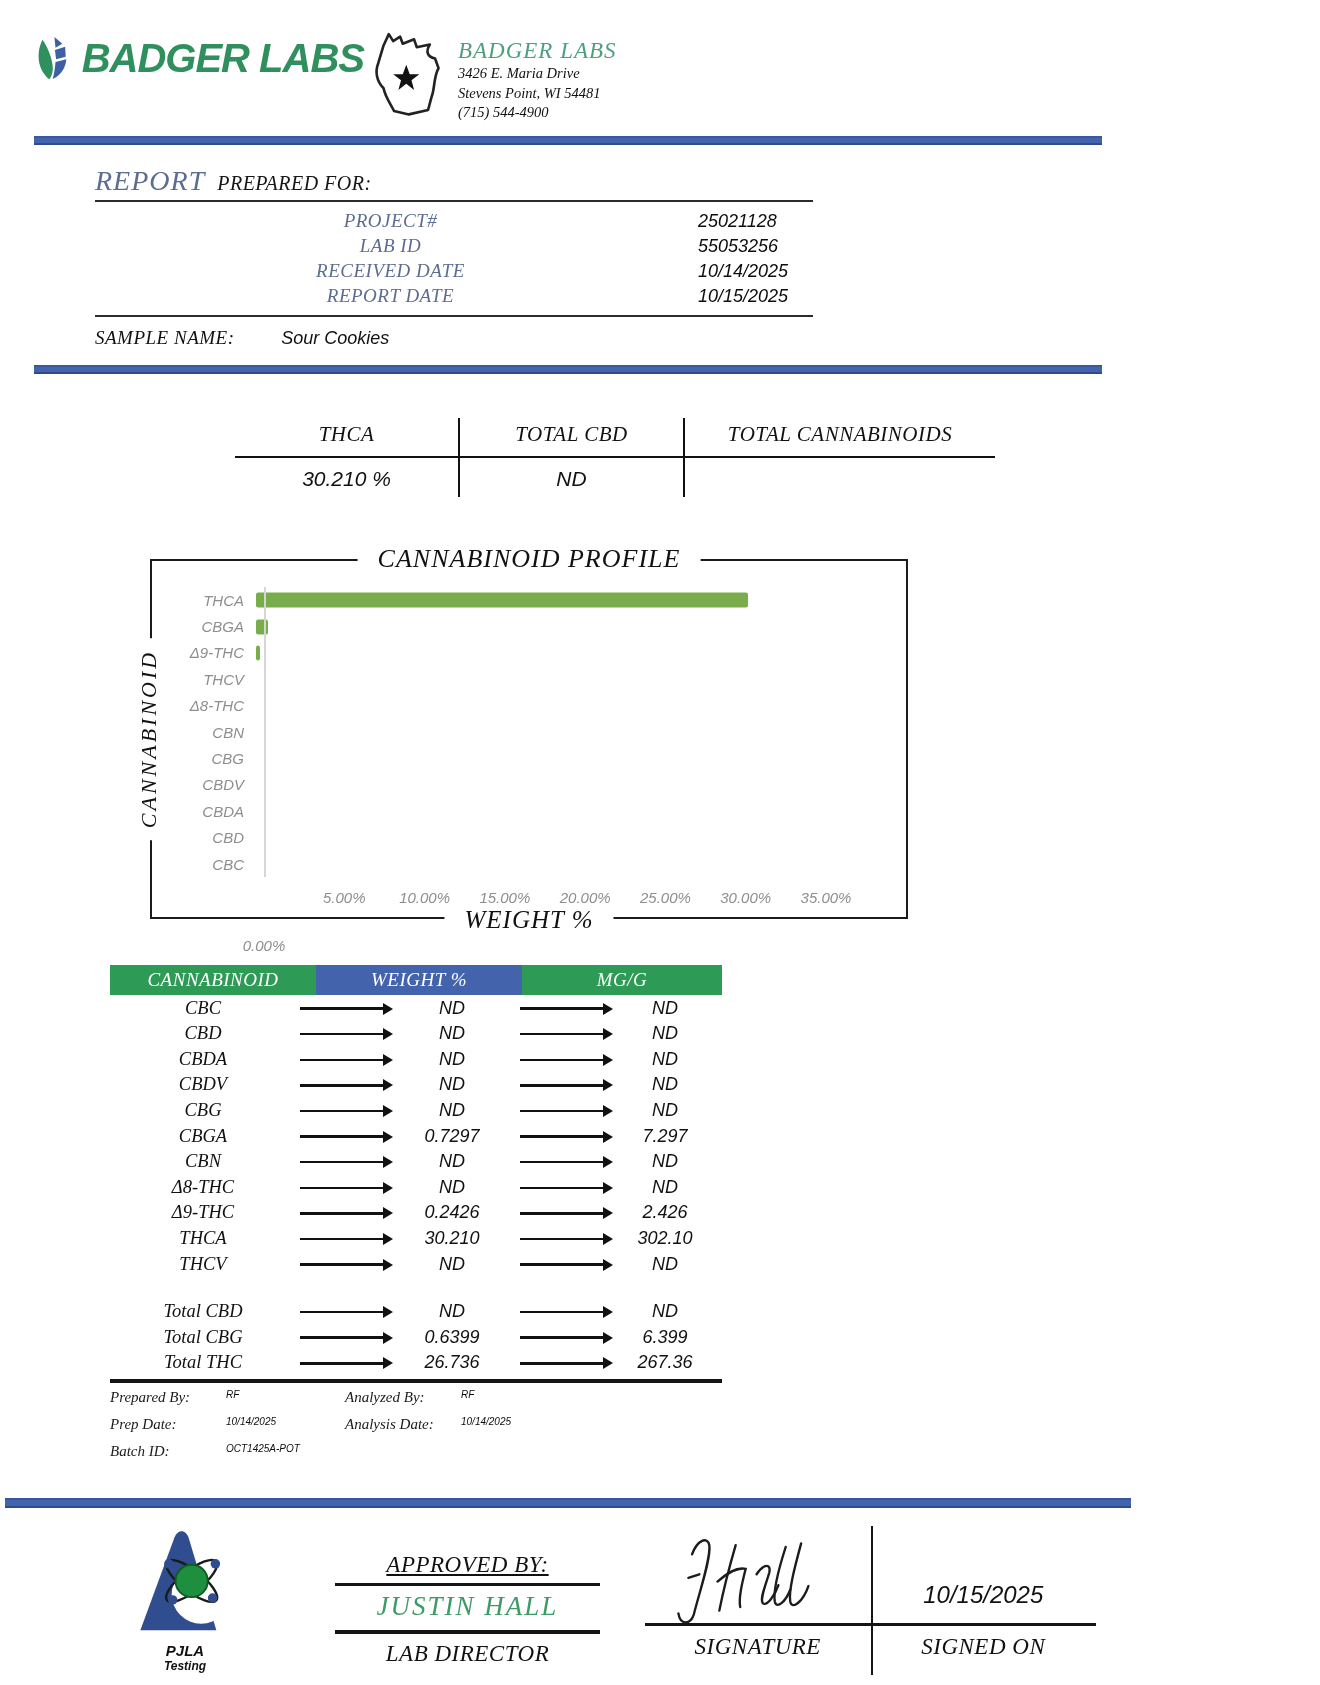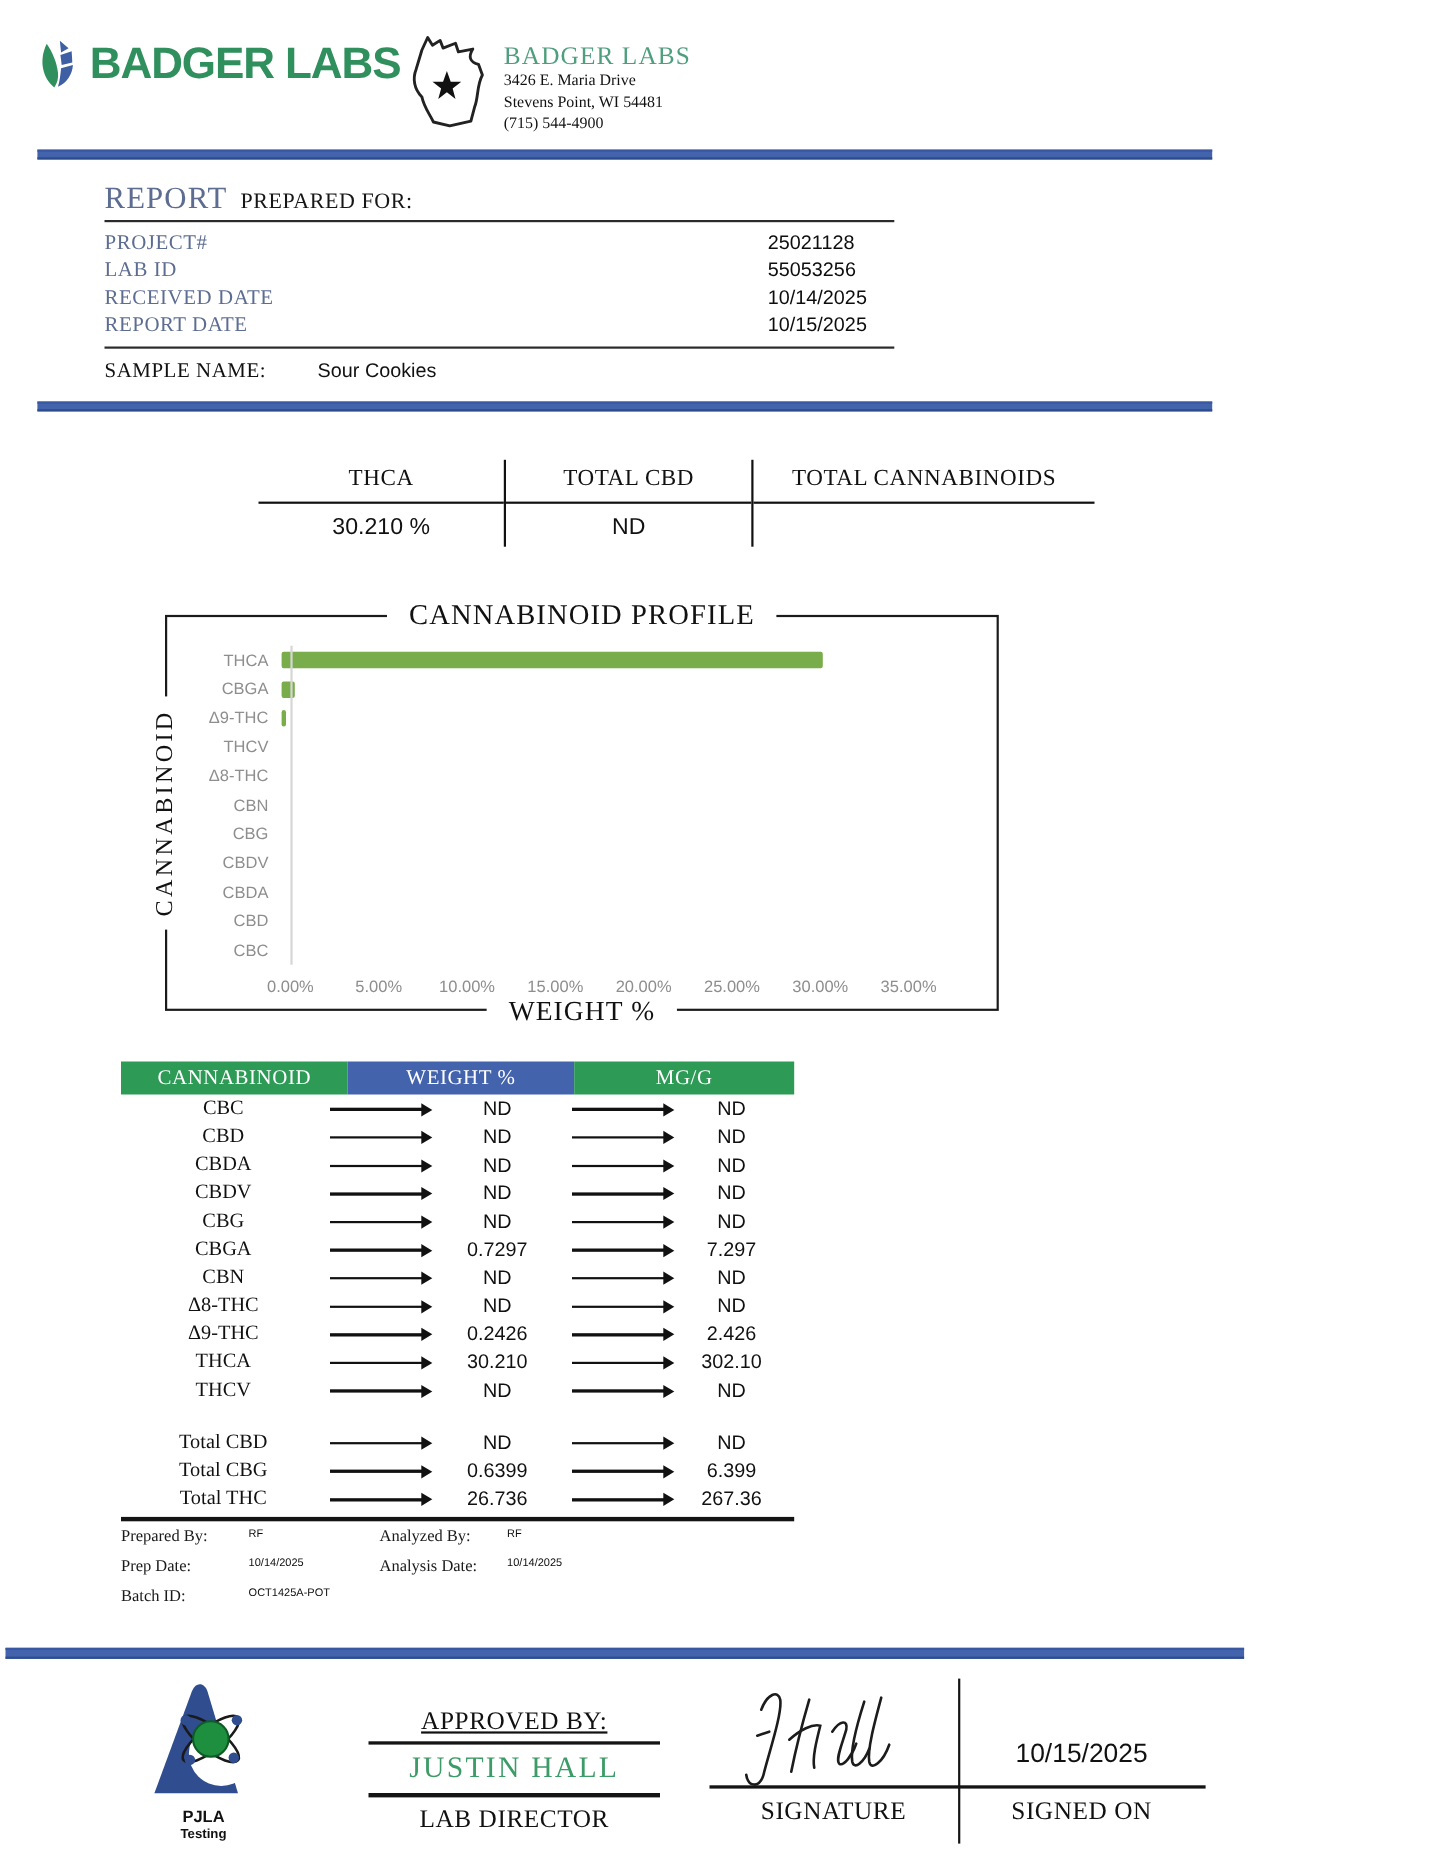--- a/index.html
+++ b/index.html
@@ -1,18 +1,18 @@
 <!DOCTYPE html>
 <html><head>
 <meta charset="utf-8">
 <style>
   * { margin:0; padding:0; box-sizing:border-box; }
   html,body { background:#ffffff; }
   body { width:1320px; height:1685px; overflow:hidden; font-family:"Liberation Serif", serif; color:#111; }
-  .page { width:1136px; height:1685px; position:relative; background:#fff; }
+  .page { width:1136px; height:1685px; position:relative; background:#fff;font-style:italic; }
 
   
   .header { display:flex; align-items:flex-start; padding:26px 30px 0 34px; }
   .logo-left { width:330px; display:flex; align-items:center; gap:8px; }
   .brand { font-family:"Liberation Sans", sans-serif; font-weight:700; font-size:40px; letter-spacing:-1px; color:#2f8f5d; white-space:nowrap; }
   .title-center { flex:1; text-align:center; padding-top:32px; font-family:"Liberation Sans", sans-serif; font-weight:700; color:#0d0d0d; letter-spacing:2px; font-size:34px; white-space:nowrap; }
   .title-center .of { font-size:25px; letter-spacing:1px; }
   .logo-right { width:335px; display:flex; align-items:flex-start; gap:6px; padding-top:2px; }
   .addr { padding-top:10px; }
   .labname { font-size:23px; color:#4f9f7e; letter-spacing:1px; white-space:nowrap; }
@@ -24,21 +24,21 @@
   .bar2 { margin:16px 34px 0 34px; }
   .bar3 { margin:28px 5px 0 5px; height:10px; }
 
   
   .report-wrap { margin:20px 0 0 95px; width:718px; }
   .report-head { display:flex; align-items:baseline; gap:12px; border-bottom:2px solid #2b2b2b; padding-bottom:3px; }
   .report-word { font-size:28px; color:#5d6d92; letter-spacing:1px; }
   .prepared-for { font-size:20px; color:#161616; letter-spacing:0.5px; }
   #report-fields { margin-top:8px; display:flex; flex-direction:column; gap:3px; }
   .rfield { display:grid; grid-template-columns:1fr 115px; column-gap:12px; align-items:baseline; }
-  .rlabel { text-align:left; color:#5d6d92; font-size:19px; letter-spacing:0.5px; }
+  .rlabel { text-align:center; color:#5d6d92; font-size:19px; letter-spacing:0.5px; }
   .rvalue { font-family:"Liberation Sans", sans-serif; font-size:18px; color:#0d0d0d; }
   .report-sep { border-bottom:2px solid #2b2b2b; margin-top:8px; }
   .sample-row { margin-top:10px; font-size:19px; }
   .sample-label { letter-spacing:0.5px;text-align:center; }
   .sample-value { font-family:"Liberation Sans", sans-serif; font-size:18px; margin-left:42px; }
 
   
   .summary { margin:44px 0 0 235px; width:760px; display:grid; grid-template-columns:225px 225px 310px; }
   .sum-cell { text-align:center; }
   .sum-cell:not(:last-child) { border-right:2px solid #111; }
@@ -249,21 +249,21 @@
           </div>
         </div>
         <div class="crow">
           <div class="ccat">CBC</div>
           <div class="ctrack">
             <div class="ctrack-inner"></div>
           </div>
         </div>
       </div>
     <div id="chart-ticks">
-        <span class="ctick" style="left: 0%;">0.00%</span>
+        <span class="ctick" style="left: 0%; margin-top: 48px;">0.00%</span>
         <span class="ctick" style="left: 14.2857%;">5.00%</span>
         <span class="ctick" style="left: 28.5714%;">10.00%</span>
         <span class="ctick" style="left: 42.8571%;">15.00%</span>
         <span class="ctick" style="left: 57.1429%;">20.00%</span>
         <span class="ctick" style="left: 71.4286%;">25.00%</span>
         <span class="ctick" style="left: 85.7143%;">30.00%</span>
         <span class="ctick" style="left: 100%;">35.00%</span>
       </div>
     <div class="chart-xlabel">WEIGHT %</div>
   </div>

